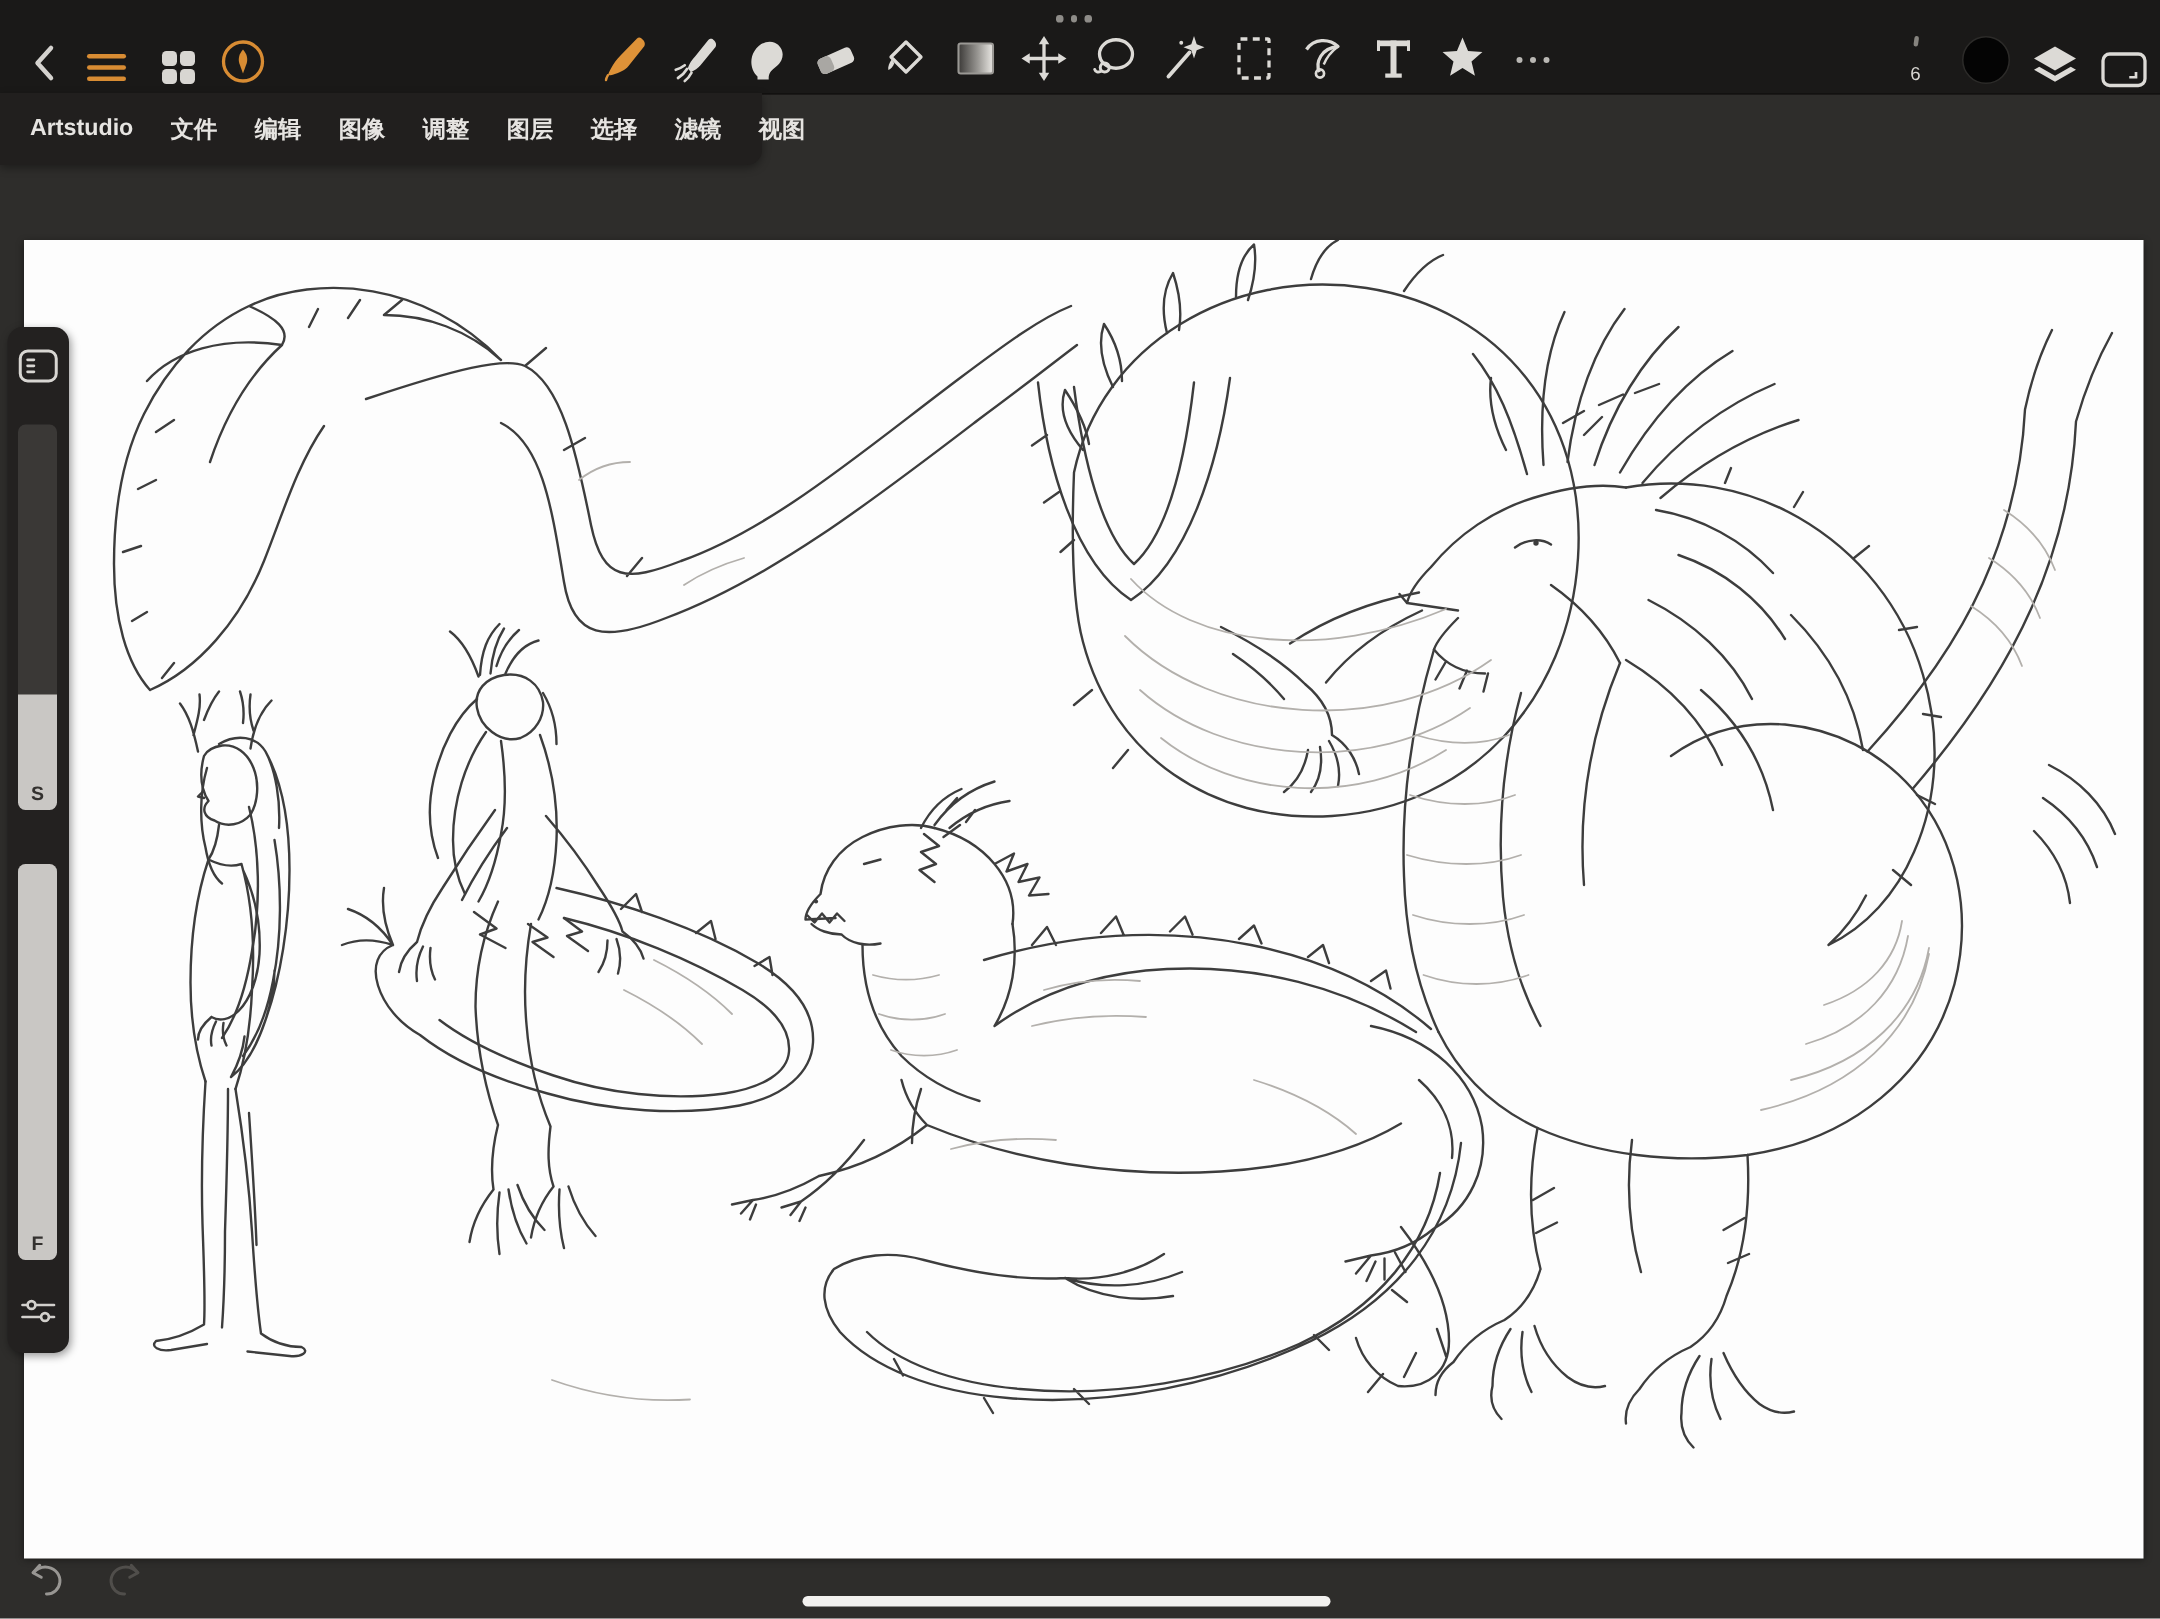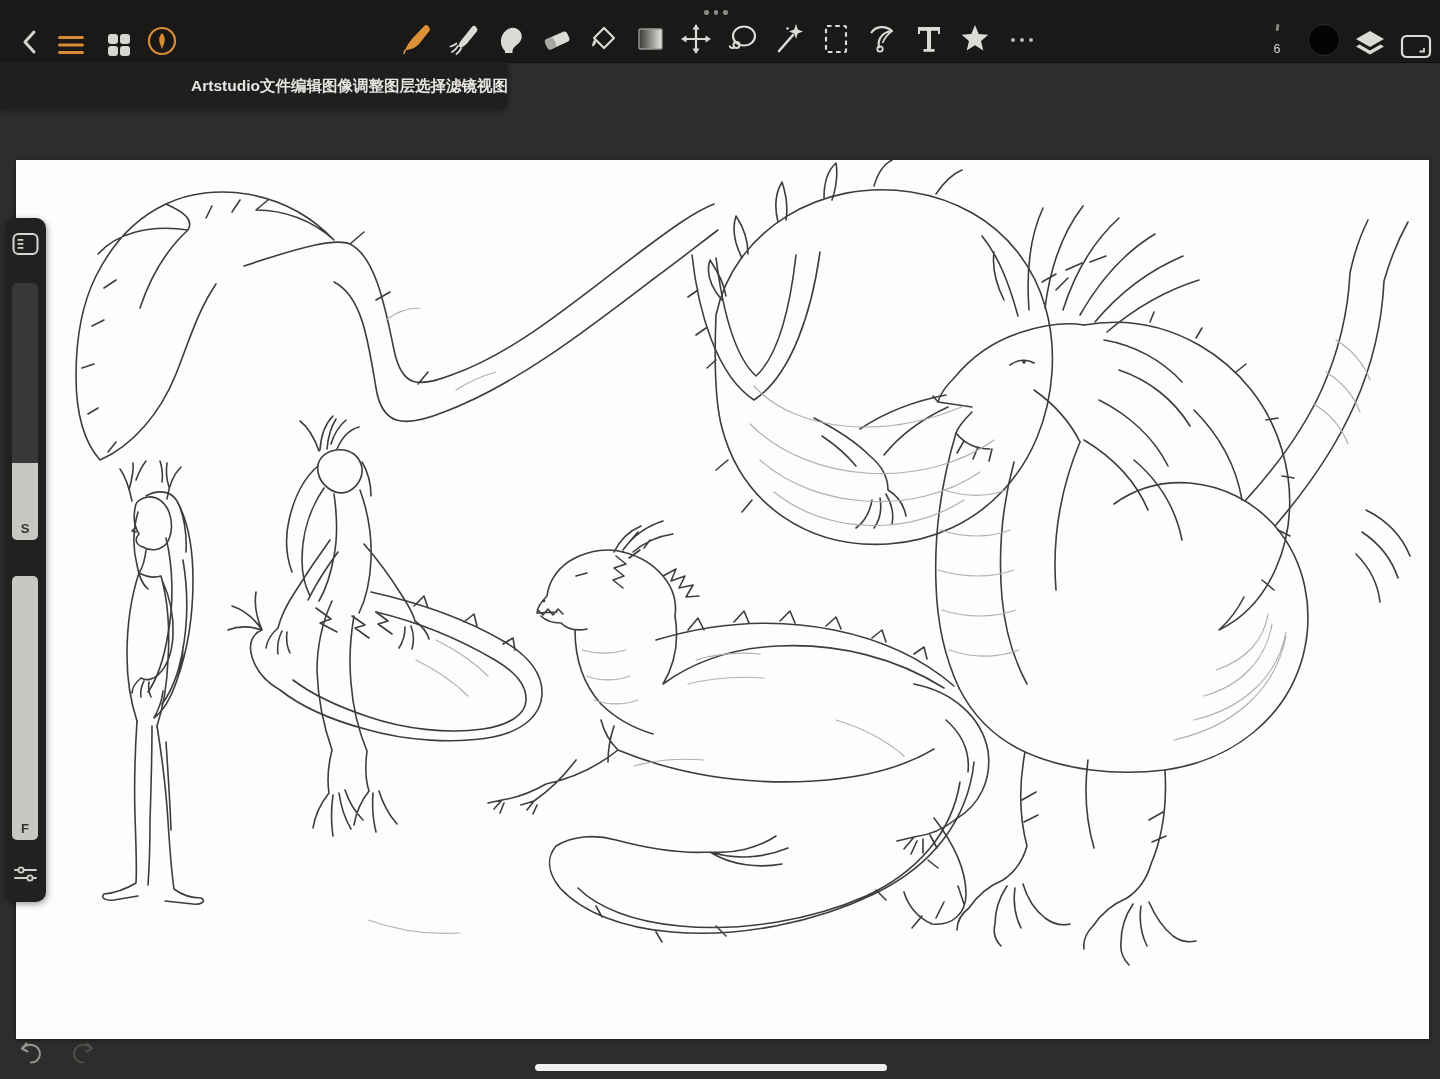--- a/index.html
+++ b/index.html
@@ -13,23 +13,22 @@
   #topbar{position:absolute;left:0;top:0;width:1440px;height:62px;background:#1a1918;border-bottom:1px solid #121110;}
   .abs{position:absolute;}
   .handle-dots{position:absolute;left:704px;top:10px;display:flex;gap:5px;}
   .handle-dots i{width:4.5px;height:4.5px;border-radius:50%;background:#8e8c88;display:block;}
   .tools{position:absolute;left:401px;top:21px;display:flex;gap:14.5px;}
   .tool{width:32px;height:36px;display:flex;align-items:center;justify-content:center;background:none;border:none;padding:0;cursor:default;}
   .tool svg{display:block;}
   
   #menubar{
     position:absolute;left:0;top:62px;width:508px;height:48px;background:#211f1e;
-    border-radius:0 0 10px 0;display:flex;align-items:center;padding-left:20px;box-sizing:border-box;
+    border-radius:0 0 10px 0;display:flex;align-items:center;padding-left:20px;box-sizing:border-box;gap:25px;
     box-shadow:0 2px 6px rgba(0,0,0,.35);
-    justify-content:flex-end;
   }
   .menu-item{color:#e6e4e1;font-size:15.5px;font-weight:600;white-space:nowrap;}
   
   #size-hud{position:absolute;left:1268px;top:24px;width:18px;text-align:center;}
   #size-tick{display:block;width:2.5px;height:7px;border-radius:2px;background:#86847f;margin:0 auto;transform:rotate(8deg);}
   #size-value{display:block;margin-top:11px;font-size:12.5px;color:#d7d5d1;}
   #color-swatch{position:absolute;left:1308px;top:24px;width:32px;height:32px;border-radius:50%;background:#040404;border:1.5px solid #2c2b29;box-sizing:border-box;}
   
   #canvas{
     position:absolute;left:16px;top:160px;width:1413px;height:879px;background:#fdfdfd;

